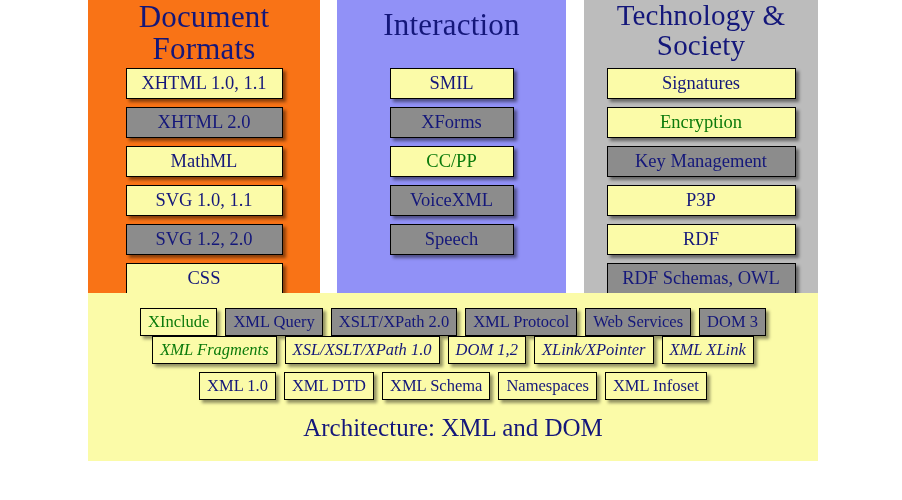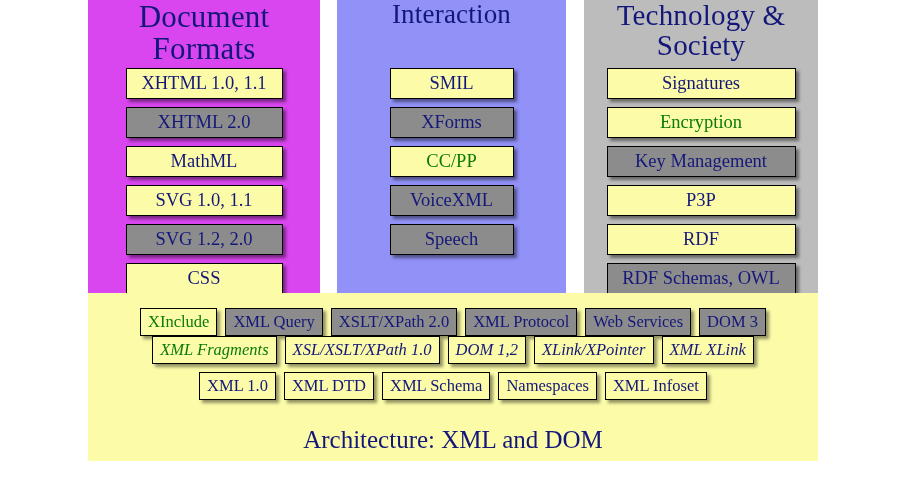--- a/index.html
+++ b/index.html
@@ -24,35 +24,35 @@
   }
 
   
   .column {
     position: absolute;
     top: 0;
     height: 302px;
     box-sizing: border-box;
     padding: 0;
   }
-  .col-pink   { left: 88px;  width: 232px; background: #d946ef; }
+  .col-pink   { left: 88px;  width: 232px; background: #f97316; }
   .col-blue   { left: 337px; width: 229px; background: #9191f7; }
   .col-gray   { left: 584px; width: 234px; background: #bcbcbc; }
 
   .col-title {
     color: #14177a;
     text-align: center;
     font-weight: normal;
     line-height: 1.04;
     letter-spacing: 0.2px;
     padding: 0 6px;
     margin: 0;
   }
   .col-pink .col-title  { font-size: 31px; padding-top: 1px; }
-  .col-blue .col-title  { font-size: 27px; }
+  .col-blue .col-title  { font-size: 31px; padding-top: 9px; }
   .col-gray .col-title  { font-size: 29px; padding-top: 0; }
 
   .col-items {
     margin: 0;
     padding: 0;
     list-style: none;
     position: absolute;
     left: 0;
     right: 0;
   }
@@ -112,21 +112,21 @@
     height: 28px;
     font-size: 16.5px;
     padding: 0 7px;
     box-shadow: 3px 3px 3px rgba(0,0,0,0.42);
   }
 
   #bottom-caption {
     text-align: center;
     color: #14177a;
     font-size: 25px;
-    margin-top: 26px;
+    margin-top: 14px;
     white-space: nowrap;
   }
 
   
   #bottom-sliver {
     position: absolute;
     left: 88px;
     top: 478px;
     width: 730px;
     height: 22px;

